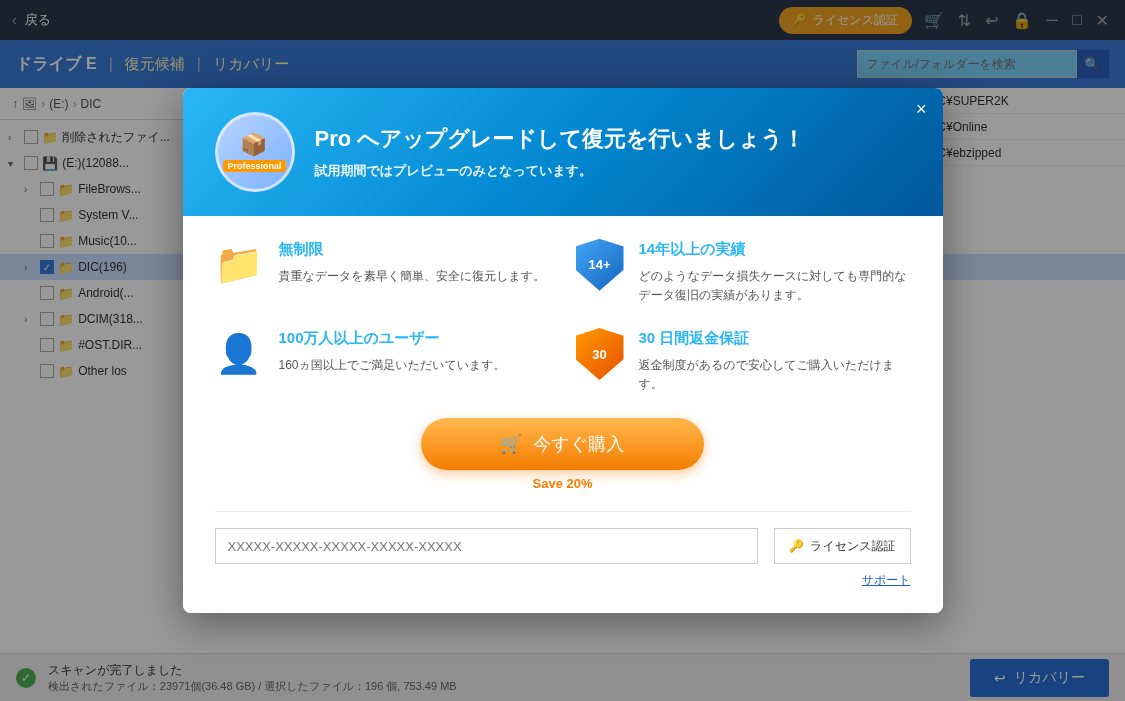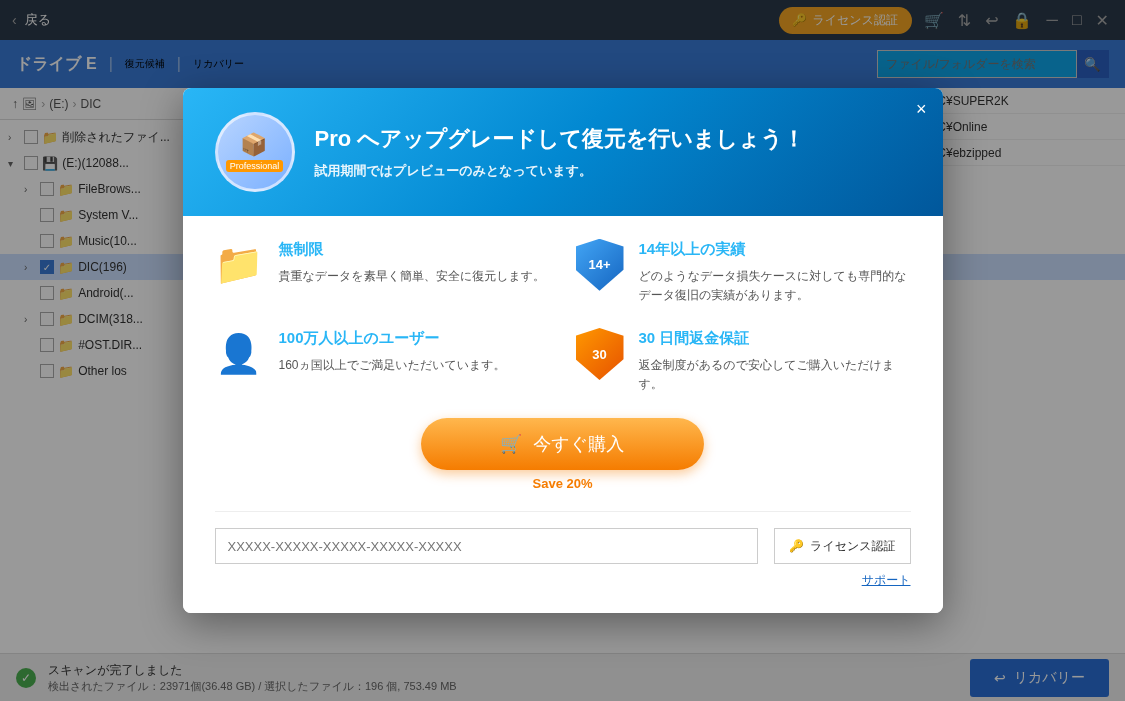--- a/index.html
+++ b/index.html
@@ -91,35 +91,35 @@
       font-size: 16px;
       font-weight: bold;
     }
 
     .toolbar-sep {
       color: rgba(255,255,255,0.5);
       font-size: 16px;
     }
 
     .toolbar-subtitle {
-      color: #000000;
-      font-size: 10px;
+      color: #fef9c3;
+      font-size: 15px;
     }
 
     .search-bar {
       margin-left: auto;
       display: flex;
       align-items: center;
     }
 
     .search-input {
-      width: 200px;
+      width: 220px;
       height: 28px;
       border: 1px solid #ccc;
-      background: #0ea5e9;
+      background: #7dd3fc;
       padding: 0 8px;
       font-size: 12px;
       outline: none;
     }
 
     .search-btn {
       width: 32px;
       height: 28px;
       background: #2a5fc0;
       border: none;
@@ -367,21 +367,21 @@
     }
 
     .pro-badge-icon {
       font-size: 22px;
       color: #1565c0;
     }
 
     .pro-badge-label {
       font-size: 9px;
       color: #e65100;
-      font-weight: normal;
+      font-weight: bold;
       background: #ff9800;
       color: white;
       padding: 1px 4px;
       border-radius: 3px;
     }
 
     .modal-header-text h2 {
       color: white;
       font-size: 22px;
       font-weight: bold;

